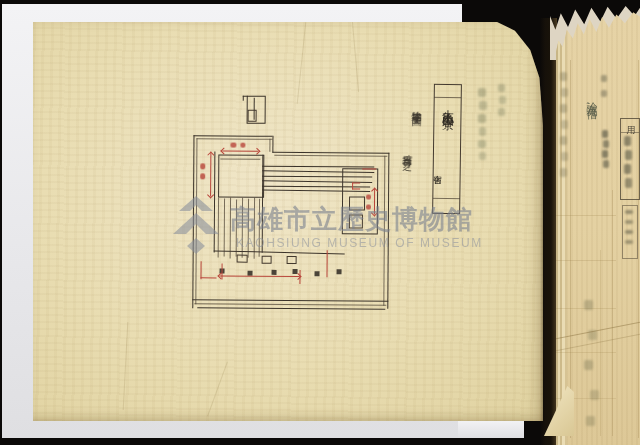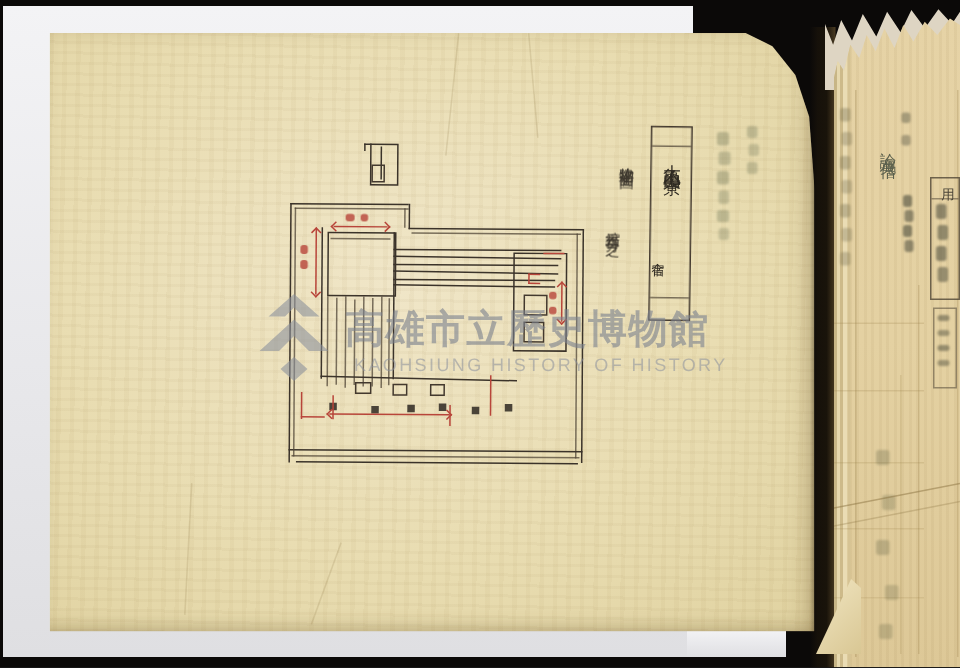--- a/index.html
+++ b/index.html
@@ -164,21 +164,21 @@
       <div class="blob" style="left:465px;top:86px;width:7px;height:8px;background:rgba(112,118,88,.32);"></div>
     </div>
 
     <div>
       <svg class="abs" style="left:135px;top:174px;opacity:.58;" width="56" height="58" viewBox="0 0 56 58">
         <path d="M28 0 L45 15 H34 L28 9 L22 15 H11 Z" fill="#8a909c"></path>
         <path d="M28 17 L51 38 H38 L28 28 L18 38 H5 Z" fill="#8a909c"></path>
         <path d="M28 42 L37 50 L28 58 L19 50 Z" fill="#8a909c"></path>
       </svg>
       <div class="wm-cjk" style="left:197px;top:180px;">高雄市立歷史博物館</div>
-      <div class="wm-lat" style="left:203px;top:214px;">KAOHSIUNG HISTORY OF HISTORY</div>
+      <div class="wm-lat" style="left:203px;top:214px;">KAOHSIUNG MUSEUM OF MUSEUM</div>
     </div>
   </div>
 
   <div class="abs" style="left:540px;top:18px;width:17px;height:427px;z-index:3;
        background:linear-gradient(90deg,rgba(30,22,10,0) 0%,rgba(35,26,12,.45) 30%,#19130a 65%,#4a3b22 100%);"></div>
 
   <div class="abs" style="left:550px;top:5px;width:90px;height:55px;z-index:4;background:#ded5c3;
        clip-path:polygon(0 20%,6% 45%,12% 15%,20% 40%,28% 8%,38% 35%,46% 5%,56% 30%,64% 3%,74% 25%,84% 2%,94% 20%,100% 5%,100% 100%,0 100%);"></div>
 
   <div class="abs" style="left:556px;top:8px;width:84px;height:437px;z-index:5;

